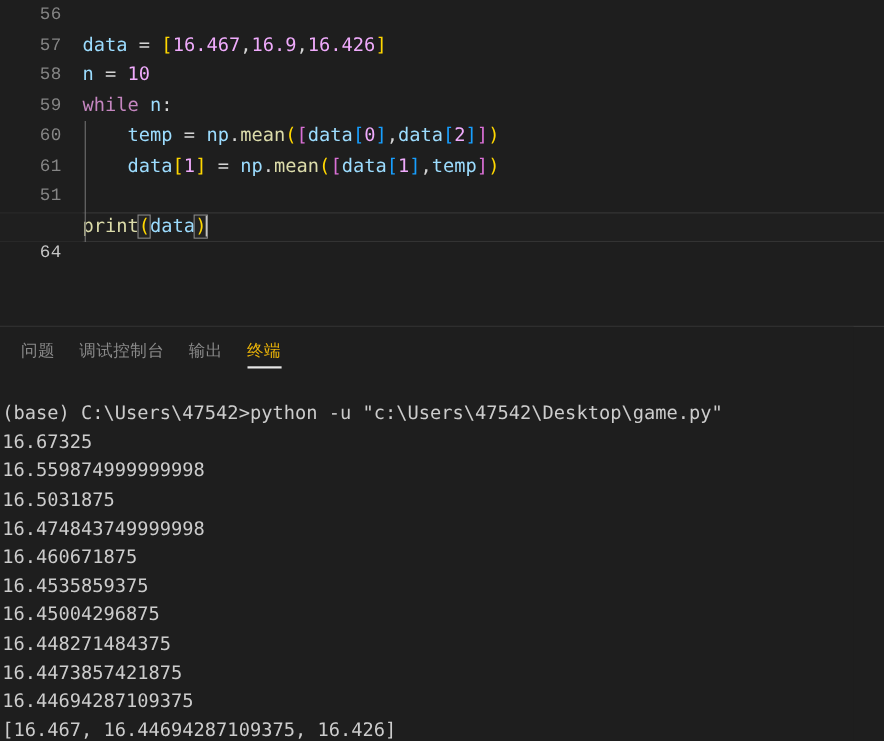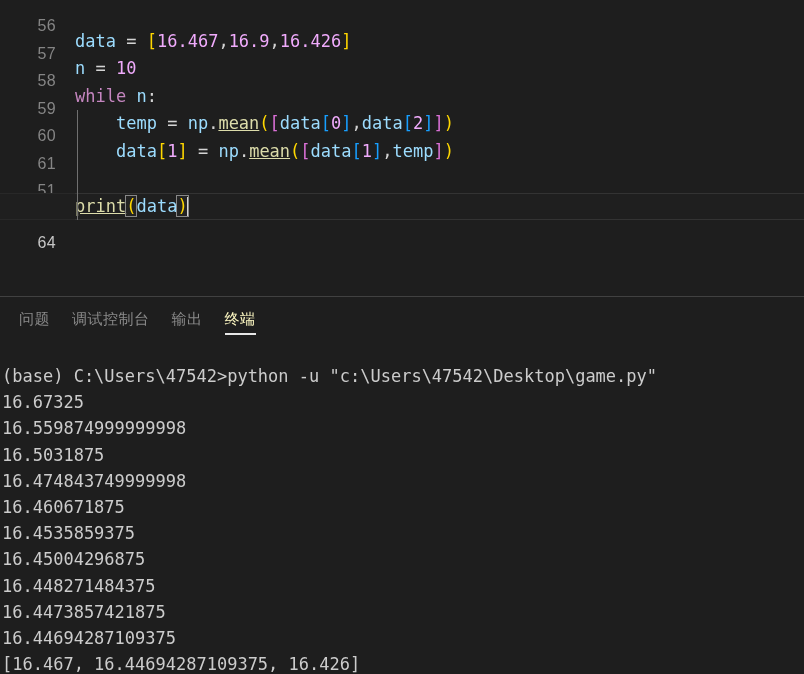--- a/index.html
+++ b/index.html
@@ -27,26 +27,26 @@
     position: relative;
     height: 27.5px;
     line-height: 27.5px;
     white-space: pre;
     font-size: 17px;
     font-family: "DejaVu Sans Mono", "Liberation Mono", monospace;
   }
   .ln {
     position: absolute;
     left: 0;
-    top: 12px;
+    top: 0;
     width: 56px;
     text-align: right;
     color: #858585;
     font-size: 16px;
-    font-family: Liberation Sans, sans-serif;
+    font-family: Liberation Mono, monospace;
     letter-spacing: 0.3px;
   }
   .code-line.active .ln { color: #c6c6c6; margin-top: 24px; }
   .ltext {
     position: absolute;
     left: 75px;
     top: 0;
     white-space: pre;
   }
   .code-line.active {
@@ -74,21 +74,21 @@
     left: 77px;
     top: 110px;
     width: 1px;
     height: 110px;
     background: #707070;
   }
 
   
   .t-kw   { color: #c586c0; }
   .t-var  { color: #9cdcfe; }
-  .t-fn   { color: #dcdcaa; text-decoration: underline; }
+  .t-fn   { color: #dcdcaa; }
   .t-num  { color: #f0abfc; }
   .t-op   { color: #d4d4d4; }
   .t-pl   { color: #d4d4d4; }
   .t-b1   { color: #ffd700; }
   .t-b2   { color: #da70d6; }
   .t-b3   { color: #179fff; }
 
   .brk-match {
     outline: 1px solid #888888;
     outline-offset: 0px;
@@ -129,21 +129,21 @@
     height: 44px;
     display: flex;
     align-items: center;
     padding: 0 11px;
     color: #8a8a8a;
     font-size: 15px;
     font-family: "DejaVu Sans", "Liberation Sans", sans-serif;
     letter-spacing: 0.5px;
     cursor: pointer;
   }
-  .ptab.active { color: #fef9c3; align-items: center; }
+  .ptab.active { color: #eab308; align-items: center; }
   .ptab.active .tab-underline {
     position: absolute;
     left: 11px;
     right: 11px;
     bottom: 6px;
     height: 2px;
     background: #e7e7e7;
   }
   .tab-underline { display: none; }
 

